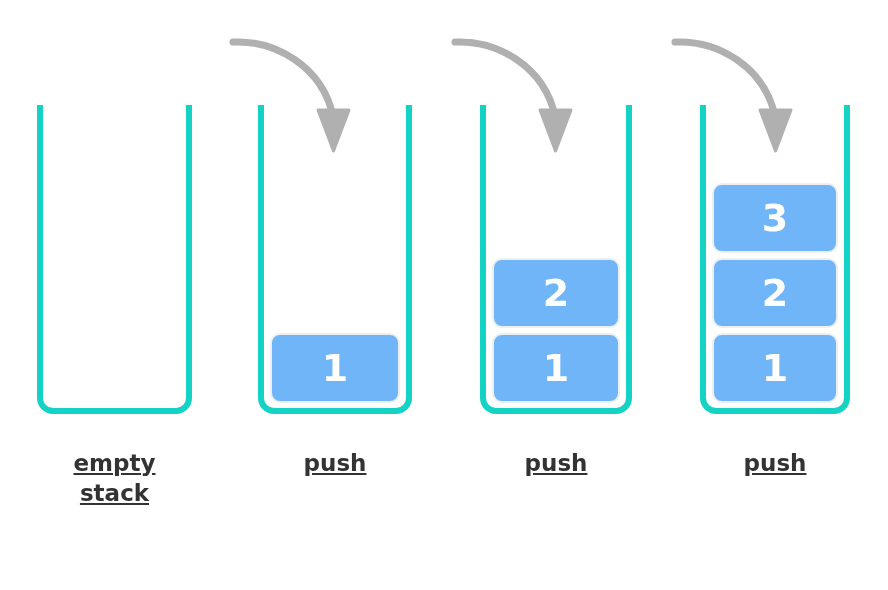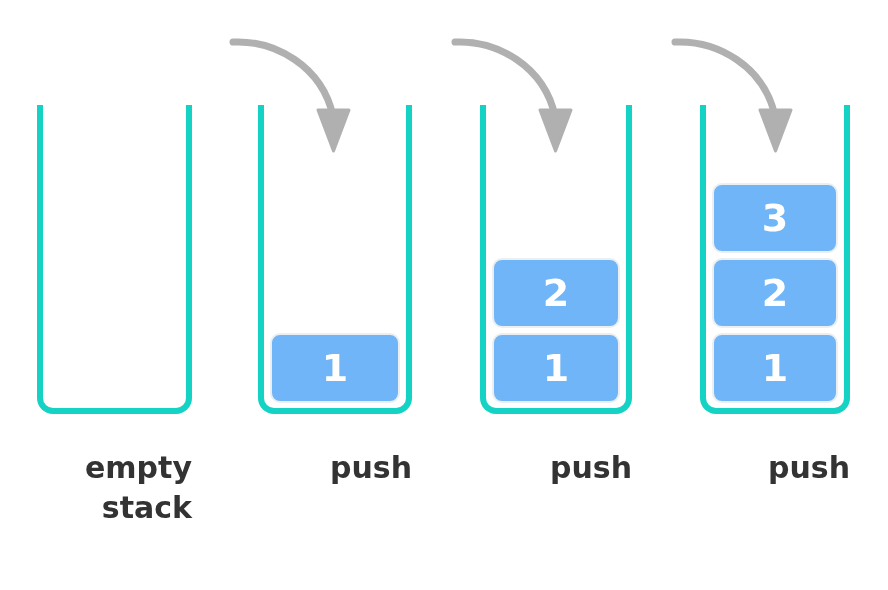--- a/index.html
+++ b/index.html
@@ -42,27 +42,28 @@
     font-weight: bold;
     font-size: 38px;
     line-height: 1;
     display: flex;
     align-items: center;
     justify-content: center;
     font-family: "DejaVu Sans", sans-serif;
   }
   .caption {
     position: absolute;
-    text-align: right;
+    text-align: center;
     color: #333333;
     font-weight: bold;
-    font-size: 30px;
+    font-size: 23px;
     line-height: 1.32;
     font-family: "DejaVu Sans", sans-serif;
     white-space: pre-line;
+    text-decoration: underline;
   }
   .arrow-svg {
     position: absolute;
     overflow: visible;
     pointer-events: none;
   }
 </style>
 </head>
 <body>
 

